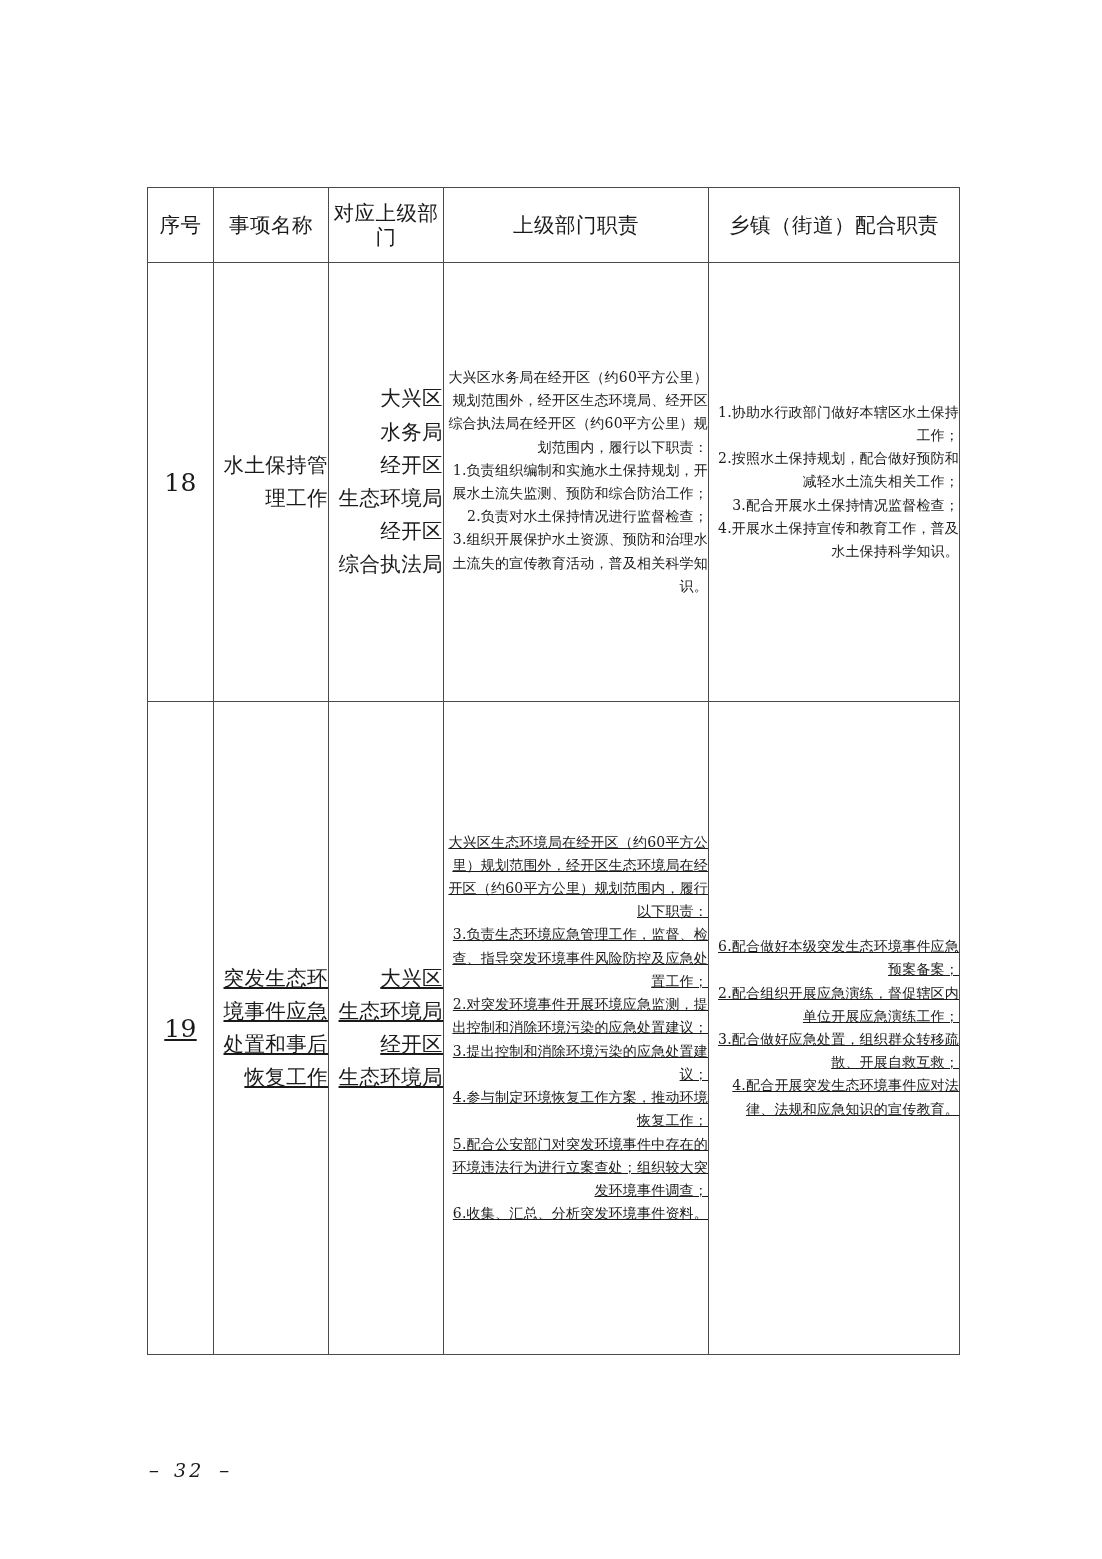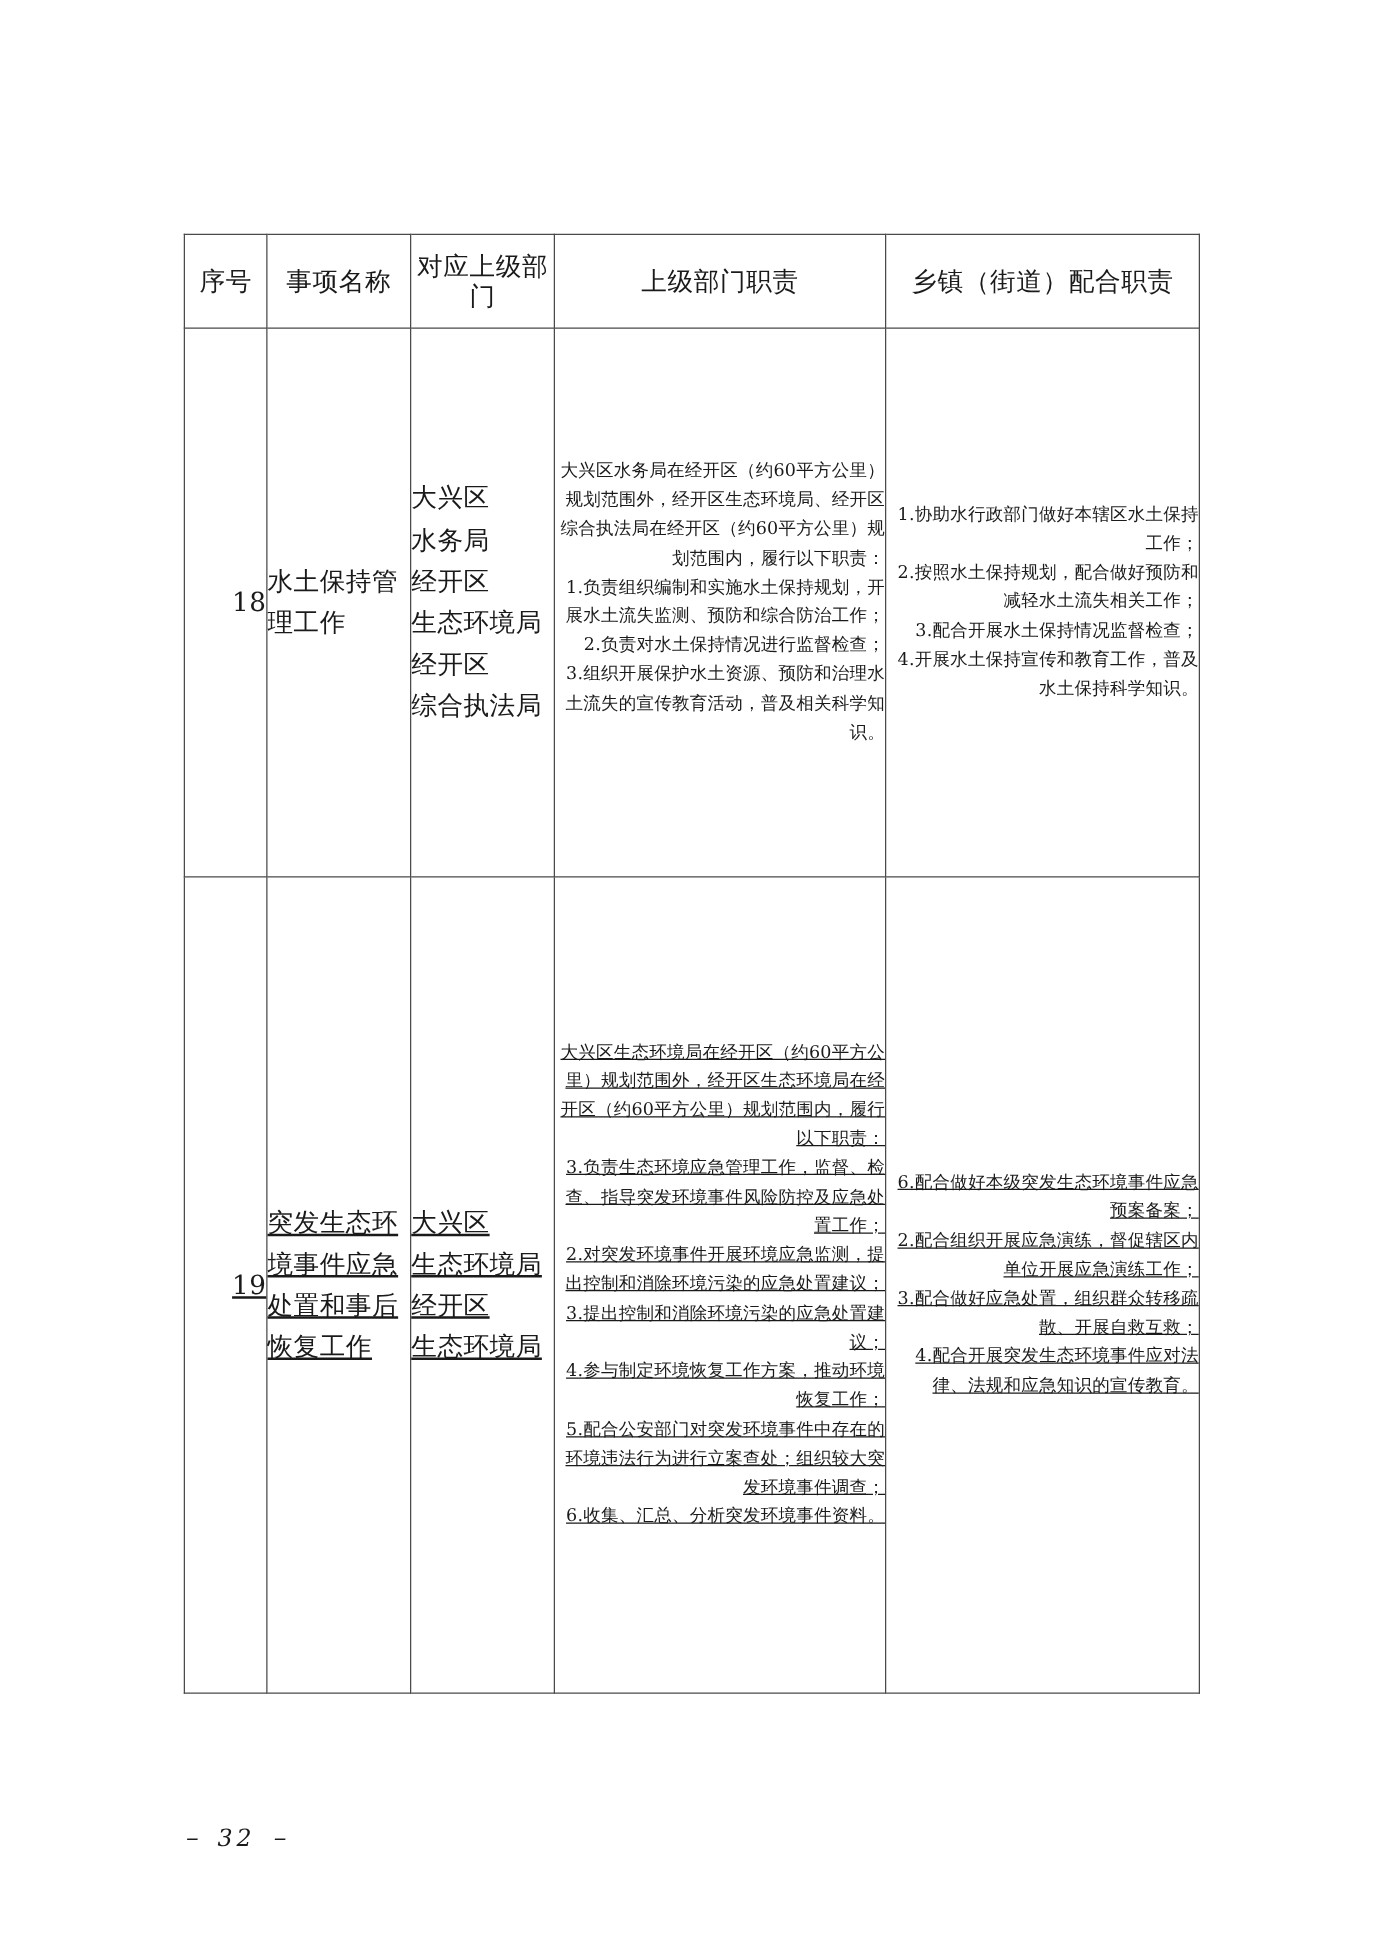--- a/index.html
+++ b/index.html
@@ -53,29 +53,29 @@
     height: 66px;
     text-align: center;
     font-size: 20.5px;
     line-height: 1.18;
     letter-spacing: 0.5px;
     padding: 4px 2px;
   }
 
   
   .c-center {
-    text-align: left;
+    text-align: right;
     font-size: 20.5px;
     line-height: 1.62;
     letter-spacing: 0.4px;
     padding: 6px 2px;
   }
   .c-seq {
-    text-align: right;
-    font-size: 21px;
+    text-align: center;
+    font-size: 25px;
     letter-spacing: 0.3px;
   }
   .c-para {
     text-align: right;
     font-size: 14px;
     line-height: 1.66;
     letter-spacing: 0.2px;
     padding: 10px 9px 10px 11px;
   }
   .c-para p,

